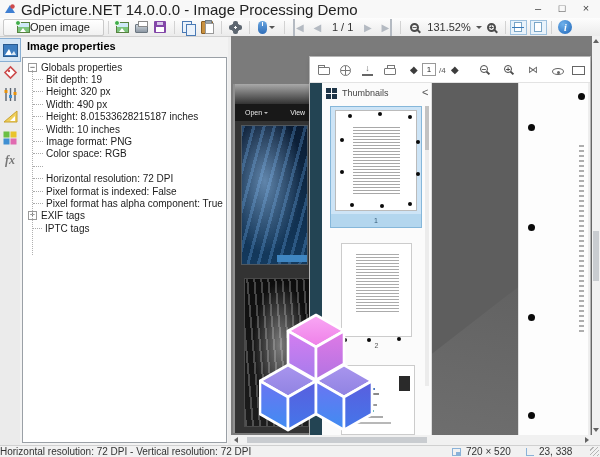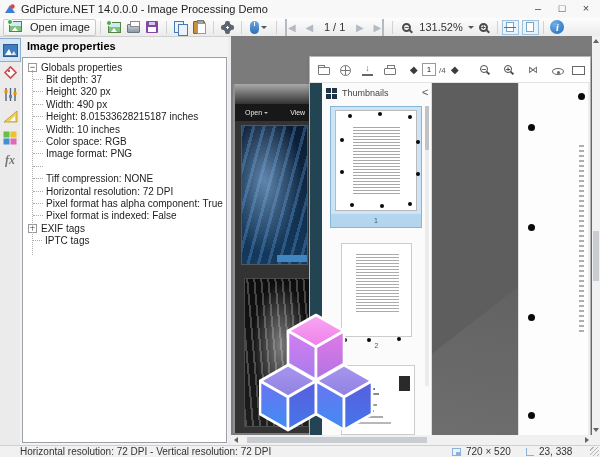--- a/index.html
+++ b/index.html
@@ -1,28 +1,28 @@
 <!DOCTYPE html>
 <html><head>
 <meta charset="utf-8">
 <style>
 *{margin:0;padding:0;box-sizing:border-box}
 body{font-family:"Liberation Sans",sans-serif;background:#fff}
 .app{position:relative;width:600px;height:457px;background:#f3f3f3;overflow:hidden;font-size:11px;color:#111}
 
 
 .titlebar{position:absolute;left:0;top:0;width:600px;height:18px;background:#f8f8f8;display:flex;align-items:center;padding-left:4px}
-.title{font-size:11px;color:#222;margin-left:5px;white-space:nowrap}
+.title{font-size:15px;color:#222;margin-left:5px;white-space:nowrap}
 .win-controls{position:absolute;right:2px;top:0;height:18px;display:flex}
 .win-btn{width:24px;height:18px;text-align:center;line-height:16px;font-size:11px;color:#444}
 
 
 .toolbar{position:absolute;left:0;top:18px;width:600px;height:19px;background:linear-gradient(#fdfdfd,#ebebeb);border-bottom:1px solid #cfcfcf;display:flex;align-items:center;padding:0 3px}
 .sep{width:1px;height:13px;background:#d2d2d2;margin:0 4px;flex:none}
-.tbtn{display:flex;gap:8px;padding:1px 5px;border:1px solid #c9c9c9;border-radius:2px;background:linear-gradient(#ffffff,#f1f1f1);height:17px;flex:none;font-size:11px;color:#222}
+.tbtn{display:flex;align-items:center;gap:0;padding:1px 13px;border:1px solid #c9c9c9;border-radius:2px;background:linear-gradient(#ffffff,#f1f1f1);height:17px;flex:none;font-size:11px;color:#222}
 .ibtn{width:19px;height:17px;display:flex;align-items:center;justify-content:center;flex:none}
 .ic-pic{width:13px;height:11px;border:1px solid #57823f;background:linear-gradient(180deg,#cfe9f8 0 45%,#7cc47c 45% 100%);position:relative}
 .ic-pic::after{content:'';position:absolute;left:2px;bottom:0;border-left:3px solid transparent;border-right:3px solid transparent;border-bottom:4px solid #fff}
 .ic-pic .badge{position:absolute;left:-3px;top:-3px;width:6px;height:6px;border-radius:50%;background:#3fae49;border:1px solid #fff}
 .ic-print{width:13px;height:9px;position:relative;background:linear-gradient(#ccd4db,#8d98a4);border:1px solid #6b7680;border-radius:1px;margin-top:3px}
 .ic-print::before{content:'';position:absolute;left:2px;top:-4px;width:8px;height:4px;background:#fff;border:1px solid #8a8a8a}
 .ic-floppy{width:12px;height:12px;background:#8347a8;border-radius:1px;position:relative}
 .ic-floppy::before{content:'';position:absolute;left:2px;bottom:1px;width:8px;height:5px;background:#fff}
 .ic-floppy::after{content:'';position:absolute;left:3px;top:1px;width:6px;height:3px;background:#d9c9ea}
 .ic-copy{width:13px;height:13px;position:relative}
@@ -144,21 +144,21 @@
 .dv-page{position:absolute;left:208px;top:26px;width:70px;height:352px;background:#fdfdfd;border-left:1px solid #e0e0e0}
 .dv-vtext{position:absolute;left:60px;top:62px;width:5px;height:190px;background:repeating-linear-gradient(180deg,#9a9a9a 0 2px,transparent 2px 5px);opacity:.8}
 .dv-redge{position:absolute;left:278px;top:26px;width:2px;height:352px;background:#eee}
 
 .adot{position:absolute;border-radius:50%;background:#0a0a0a}
 #dots-layer{position:absolute;inset:0;z-index:30;pointer-events:none}
 .cube-logo{position:absolute;left:28px;top:276px;z-index:40}
 
 
 .statusbar{position:absolute;left:0;top:445px;width:600px;height:12px;background:#f1f1f1;border-top:1px solid #d0d0d0;font-size:10px;color:#333}
-.sb-left{position:absolute;left:20px;top:0px;white-space:nowrap}
+.sb-left{position:absolute;left:0;top:0px;white-space:nowrap}
 .sb-ic1{position:absolute;left:452px;top:2px;width:9px;height:8px;border:1px solid #8ab2d8}
 .sb-ic1::after{content:'';position:absolute;right:0;bottom:0;width:4px;height:3px;background:#8ab2d8}
 .sb-size{position:absolute;left:466px;top:0px}
 .sb-ic2{position:absolute;left:526px;top:2px;width:8px;height:8px;border-left:1px solid #8ab2d8;border-bottom:1px solid #8ab2d8}
 .sb-pos{position:absolute;left:539px;top:0px}
 .grip{position:absolute;right:1px;bottom:1px;width:9px;height:9px;background:repeating-linear-gradient(135deg,transparent 0 2px,#b5b5b5 2px 3px)}
 
 .splitter{position:absolute;left:228px;top:37px;width:3px;height:408px;background:#ededed}
 </style>
 </head>
@@ -301,64 +301,60 @@
 
   <div class="panel-header">Image properties</div>
   <div class="tree-box" id="prop-tree">
     <div class="tree-vline"></div>
   <div class="tree-row lvl0">
         <span class="expander">−</span>
         <span class="tree-label">Globals properties</span>
       </div>
       <div class="tree-row lvl1">
         <span class="dash"></span>
-        <span class="tree-label">Bit depth: 37</span>
+        <span class="tree-label">Bit depth: 19</span>
       </div>
       <div class="tree-row lvl1">
         <span class="dash"></span>
         <span class="tree-label">Height: 320 px</span>
       </div>
       <div class="tree-row lvl1">
         <span class="dash"></span>
         <span class="tree-label">Width: 490 px</span>
       </div>
       <div class="tree-row lvl1">
         <span class="dash"></span>
         <span class="tree-label">Height: 8.01533628215187 inches</span>
       </div>
       <div class="tree-row lvl1">
         <span class="dash"></span>
         <span class="tree-label">Width: 10 inches</span>
       </div>
       <div class="tree-row lvl1">
         <span class="dash"></span>
+        <span class="tree-label">Image format: PNG</span>
+      </div>
+      <div class="tree-row lvl1">
+        <span class="dash"></span>
         <span class="tree-label">Color space: RGB</span>
       </div>
       <div class="tree-row lvl1">
         <span class="dash"></span>
-        <span class="tree-label">Image format: PNG</span>
-      </div>
-      <div class="tree-row lvl1">
-        <span class="dash"></span>
-      </div>
-      <div class="tree-row lvl1">
-        <span class="dash"></span>
-        <span class="tree-label">Tiff compression: NONE</span>
       </div>
       <div class="tree-row lvl1">
         <span class="dash"></span>
         <span class="tree-label">Horizontal resolution: 72 DPI</span>
       </div>
       <div class="tree-row lvl1">
         <span class="dash"></span>
+        <span class="tree-label">Pixel format is indexed: False</span>
+      </div>
+      <div class="tree-row lvl1">
+        <span class="dash"></span>
         <span class="tree-label">Pixel format has alpha component: True</span>
-      </div>
-      <div class="tree-row lvl1">
-        <span class="dash"></span>
-        <span class="tree-label">Pixel format is indexed: False</span>
       </div>
       <div class="tree-row lvl0">
         <span class="expander">+</span>
         <span class="tree-label">EXIF tags</span>
       </div>
       <div class="tree-row lvl0 noexp">
         <span class="dash"></span>
         <span class="tree-label">IPTC tags</span>
       </div>
     </div>

